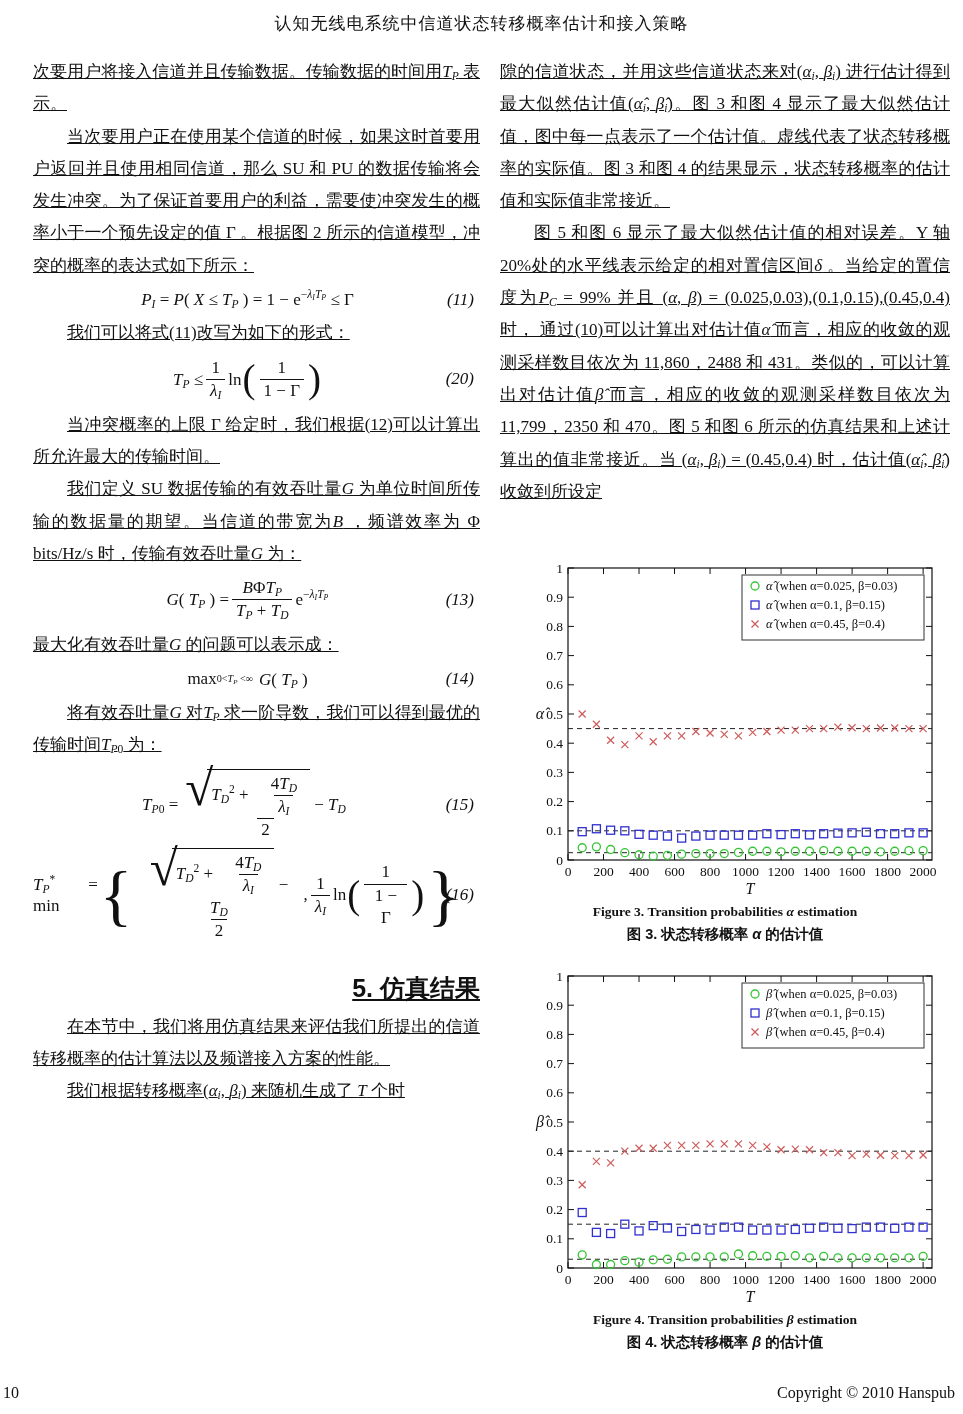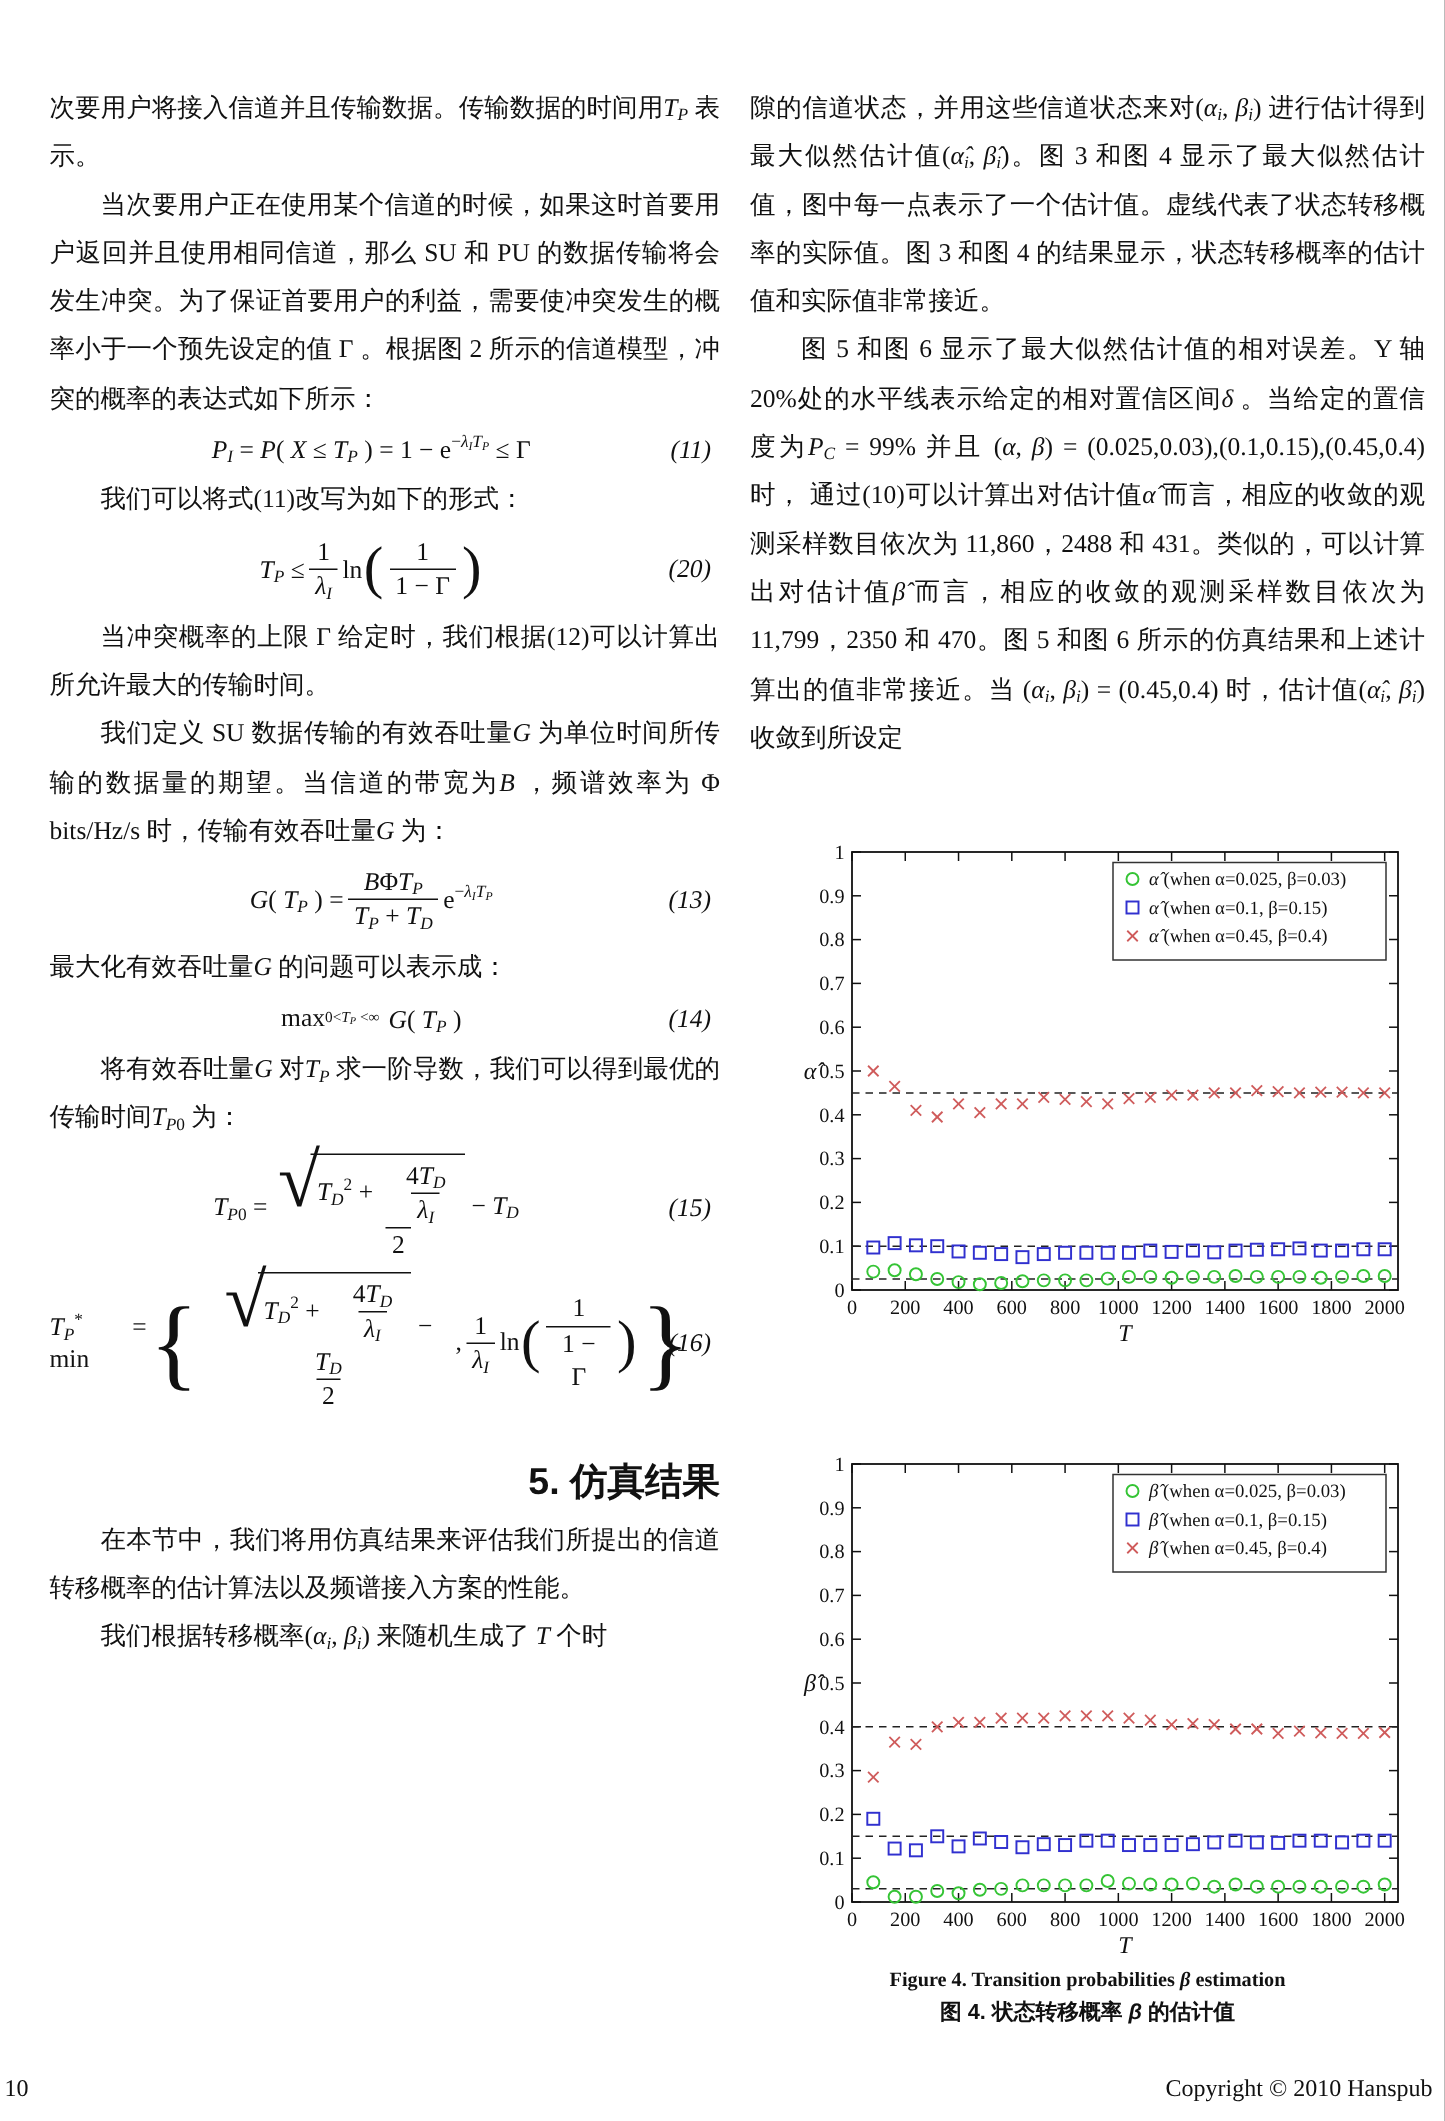--- a/index.html
+++ b/index.html
@@ -5,21 +5,21 @@
   html,body{margin:0;padding:0;background:#888;}
   .page{
     position:relative;width:963px;height:1414px;margin:0 auto;background:#ffffff;
     font-family:"Liberation Serif","DejaVu Serif",serif;color:#111;overflow:hidden;
   }
   .hdr{position:absolute;top:12px;left:0;width:100%;text-align:center;
        font-size:17px;letter-spacing:1px;}
   .col{position:absolute;top:56px;font-size:17px;line-height:1.9;text-align:justify;}
   .col-l{left:33px;width:447px;}
   .col-r{left:500px;width:450px;}
-  p{margin:0;}
+  p{margin:0;text-decoration:underline;}
   p.ind{text-indent:2em;}
   i{font-style:italic;}
   sub,sup{font-size:68%;line-height:0;}
   sub{vertical-align:-0.28em;}
   sup{vertical-align:0.6em;}
   
   .eq{position:relative;display:flex;justify-content:center;align-items:center;
       margin:7px 18px 7px 0;line-height:1.25;font-size:17px;}
   .eqnum{position:absolute;right:-12px;top:50%;transform:translateY(-50%);font-size:17px;font-style:italic;}
   .frac{display:inline-flex;flex-direction:column;align-items:center;margin:0 3px;
@@ -46,20 +46,21 @@
   .figcap .zh{font-weight:bold;font-size:14.5px;font-family:"Liberation Sans","DejaVu Sans",sans-serif;}
   svg{display:block;margin-left:24px;}
   .ftr-pg{position:absolute;left:3px;top:1384px;font-size:16px;}
   .ftr-cp{position:absolute;right:8px;top:1384px;font-size:16px;}
 </style>
 </head>
 <body>
 
 <div class="page">
 
+  <div class="hdr">认知无线电系统中信道状态转移概率估计和接入策略</div>
 
   <div class="col col-l">
     <p>次要用户将接入信道并且传输数据。传输数据的时间用<i>T</i><sub><i>P</i></sub> 表示。</p>
     <p class="ind">当次要用户正在使用某个信道的时候，如果这时首要用户返回并且使用相同信道，那么 SU 和 PU 的数据传输将会发生冲突。为了保证首要用户的利益，需要使冲突发生的概率小于一个预先设定的值 Γ 。根据图 2 所示的信道模型，冲突的概率的表达式如下所示：</p>
 
     <div class="eq">
       <span><i>P</i><sub><i>I</i></sub> = <i>P</i>( <i>X</i> ≤ <i>T</i><sub><i>P</i></sub> ) = 1 − e<sup>−<i>λ</i><sub><i>I</i></sub><i>T</i><sub><i>P</i></sub></sup> ≤ Γ</span>
       <span class="eqnum">(11)</span>
     </div>
 
@@ -350,20 +351,24 @@
         <text x="16" y="161" font-family="&quot;Liberation Serif&quot;,&quot;DejaVu Serif&quot;,serif" fill="#111" font-size="16" text-anchor="middle" font-style="italic">α̂</text>
         <rect x="218" y="17" width="182" height="65" fill="#fff" stroke="#333" stroke-width="1"></rect>
         <circle cx="231" cy="28" r="4" fill="none" stroke="#35c435" stroke-width="1.3"></circle>
         <text x="242" y="32" font-family="&quot;Liberation Serif&quot;,&quot;DejaVu Serif&quot;,serif" fill="#111" font-size="12.5"><tspan font-style="italic">α̂</tspan><tspan> (when α=0.025, β=0.03)</tspan></text>
         <rect x="227" y="43" width="8" height="8" fill="none" stroke="#3030cf" stroke-width="1.3"></rect>
         <text x="242" y="51" font-family="&quot;Liberation Serif&quot;,&quot;DejaVu Serif&quot;,serif" fill="#111" font-size="12.5"><tspan font-style="italic">α̂</tspan><tspan> (when α=0.1, β=0.15)</tspan></text>
         <line x1="227.5" y1="62.5" x2="234.5" y2="69.5" stroke="#cf5b5b" stroke-width="1.2"></line>
         <line x1="227.5" y1="69.5" x2="234.5" y2="62.5" stroke="#cf5b5b" stroke-width="1.2"></line>
         <text x="242" y="70" font-family="&quot;Liberation Serif&quot;,&quot;DejaVu Serif&quot;,serif" fill="#111" font-size="12.5"><tspan font-style="italic">α̂</tspan><tspan> (when α=0.45, β=0.4)</tspan></text>
       </svg>
+    <div class="figcap">
+      <div class="en">Figure 3. Transition probabilities <i>α</i> estimation</div>
+      <div class="zh">图 3.  状态转移概率 <i>α</i> 的估计值</div>
+    </div>
   </div>
 
   <div class="figblock fig4">
     <svg width="420" height="342">
         <rect x="44" y="10" width="364" height="292" fill="none" stroke="#111" stroke-width="1.2"></rect>
         <line x1="44" y1="302" x2="44" y2="296" stroke="#111" stroke-width="1"></line>
         <line x1="44" y1="10" x2="44" y2="16" stroke="#111" stroke-width="1"></line>
         <text x="44" y="318" font-family="&quot;Liberation Serif&quot;,&quot;DejaVu Serif&quot;,serif" fill="#111" font-size="13.5" text-anchor="middle">0</text>
         <line x1="79.51219512195122" y1="302" x2="79.51219512195122" y2="296" stroke="#111" stroke-width="1"></line>
         <line x1="79.51219512195122" y1="10" x2="79.51219512195122" y2="16" stroke="#111" stroke-width="1"></line>

